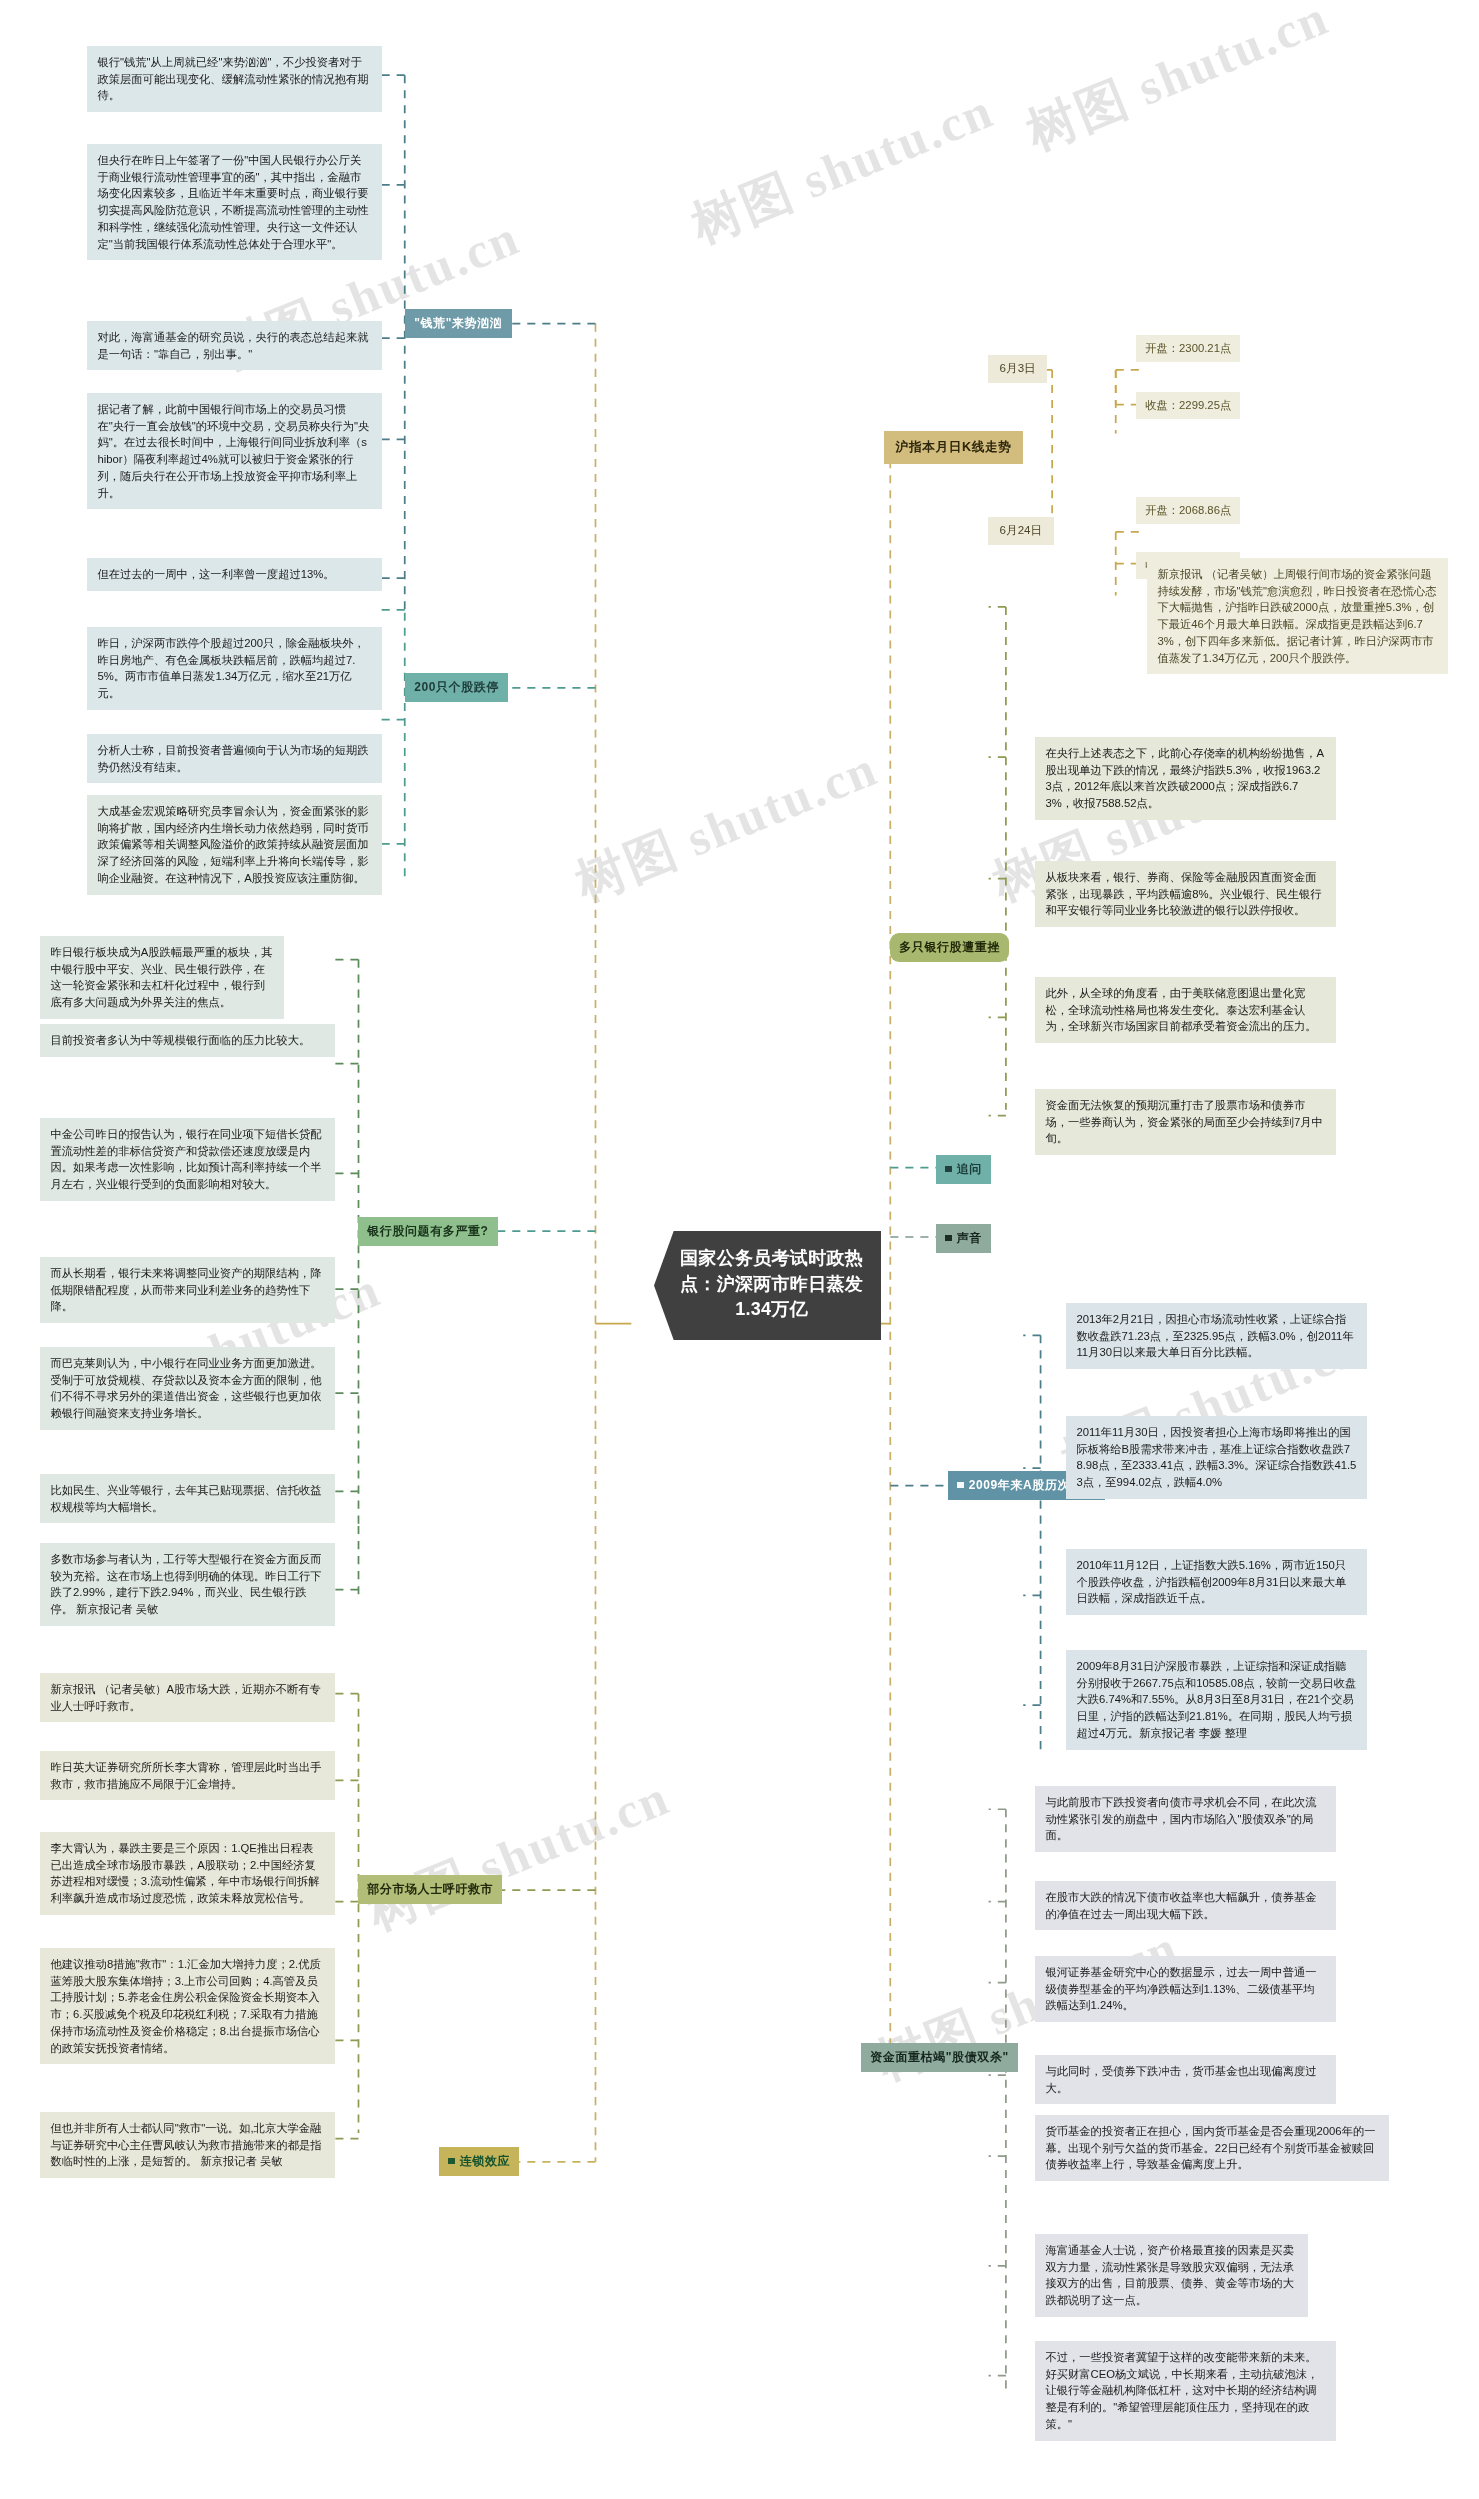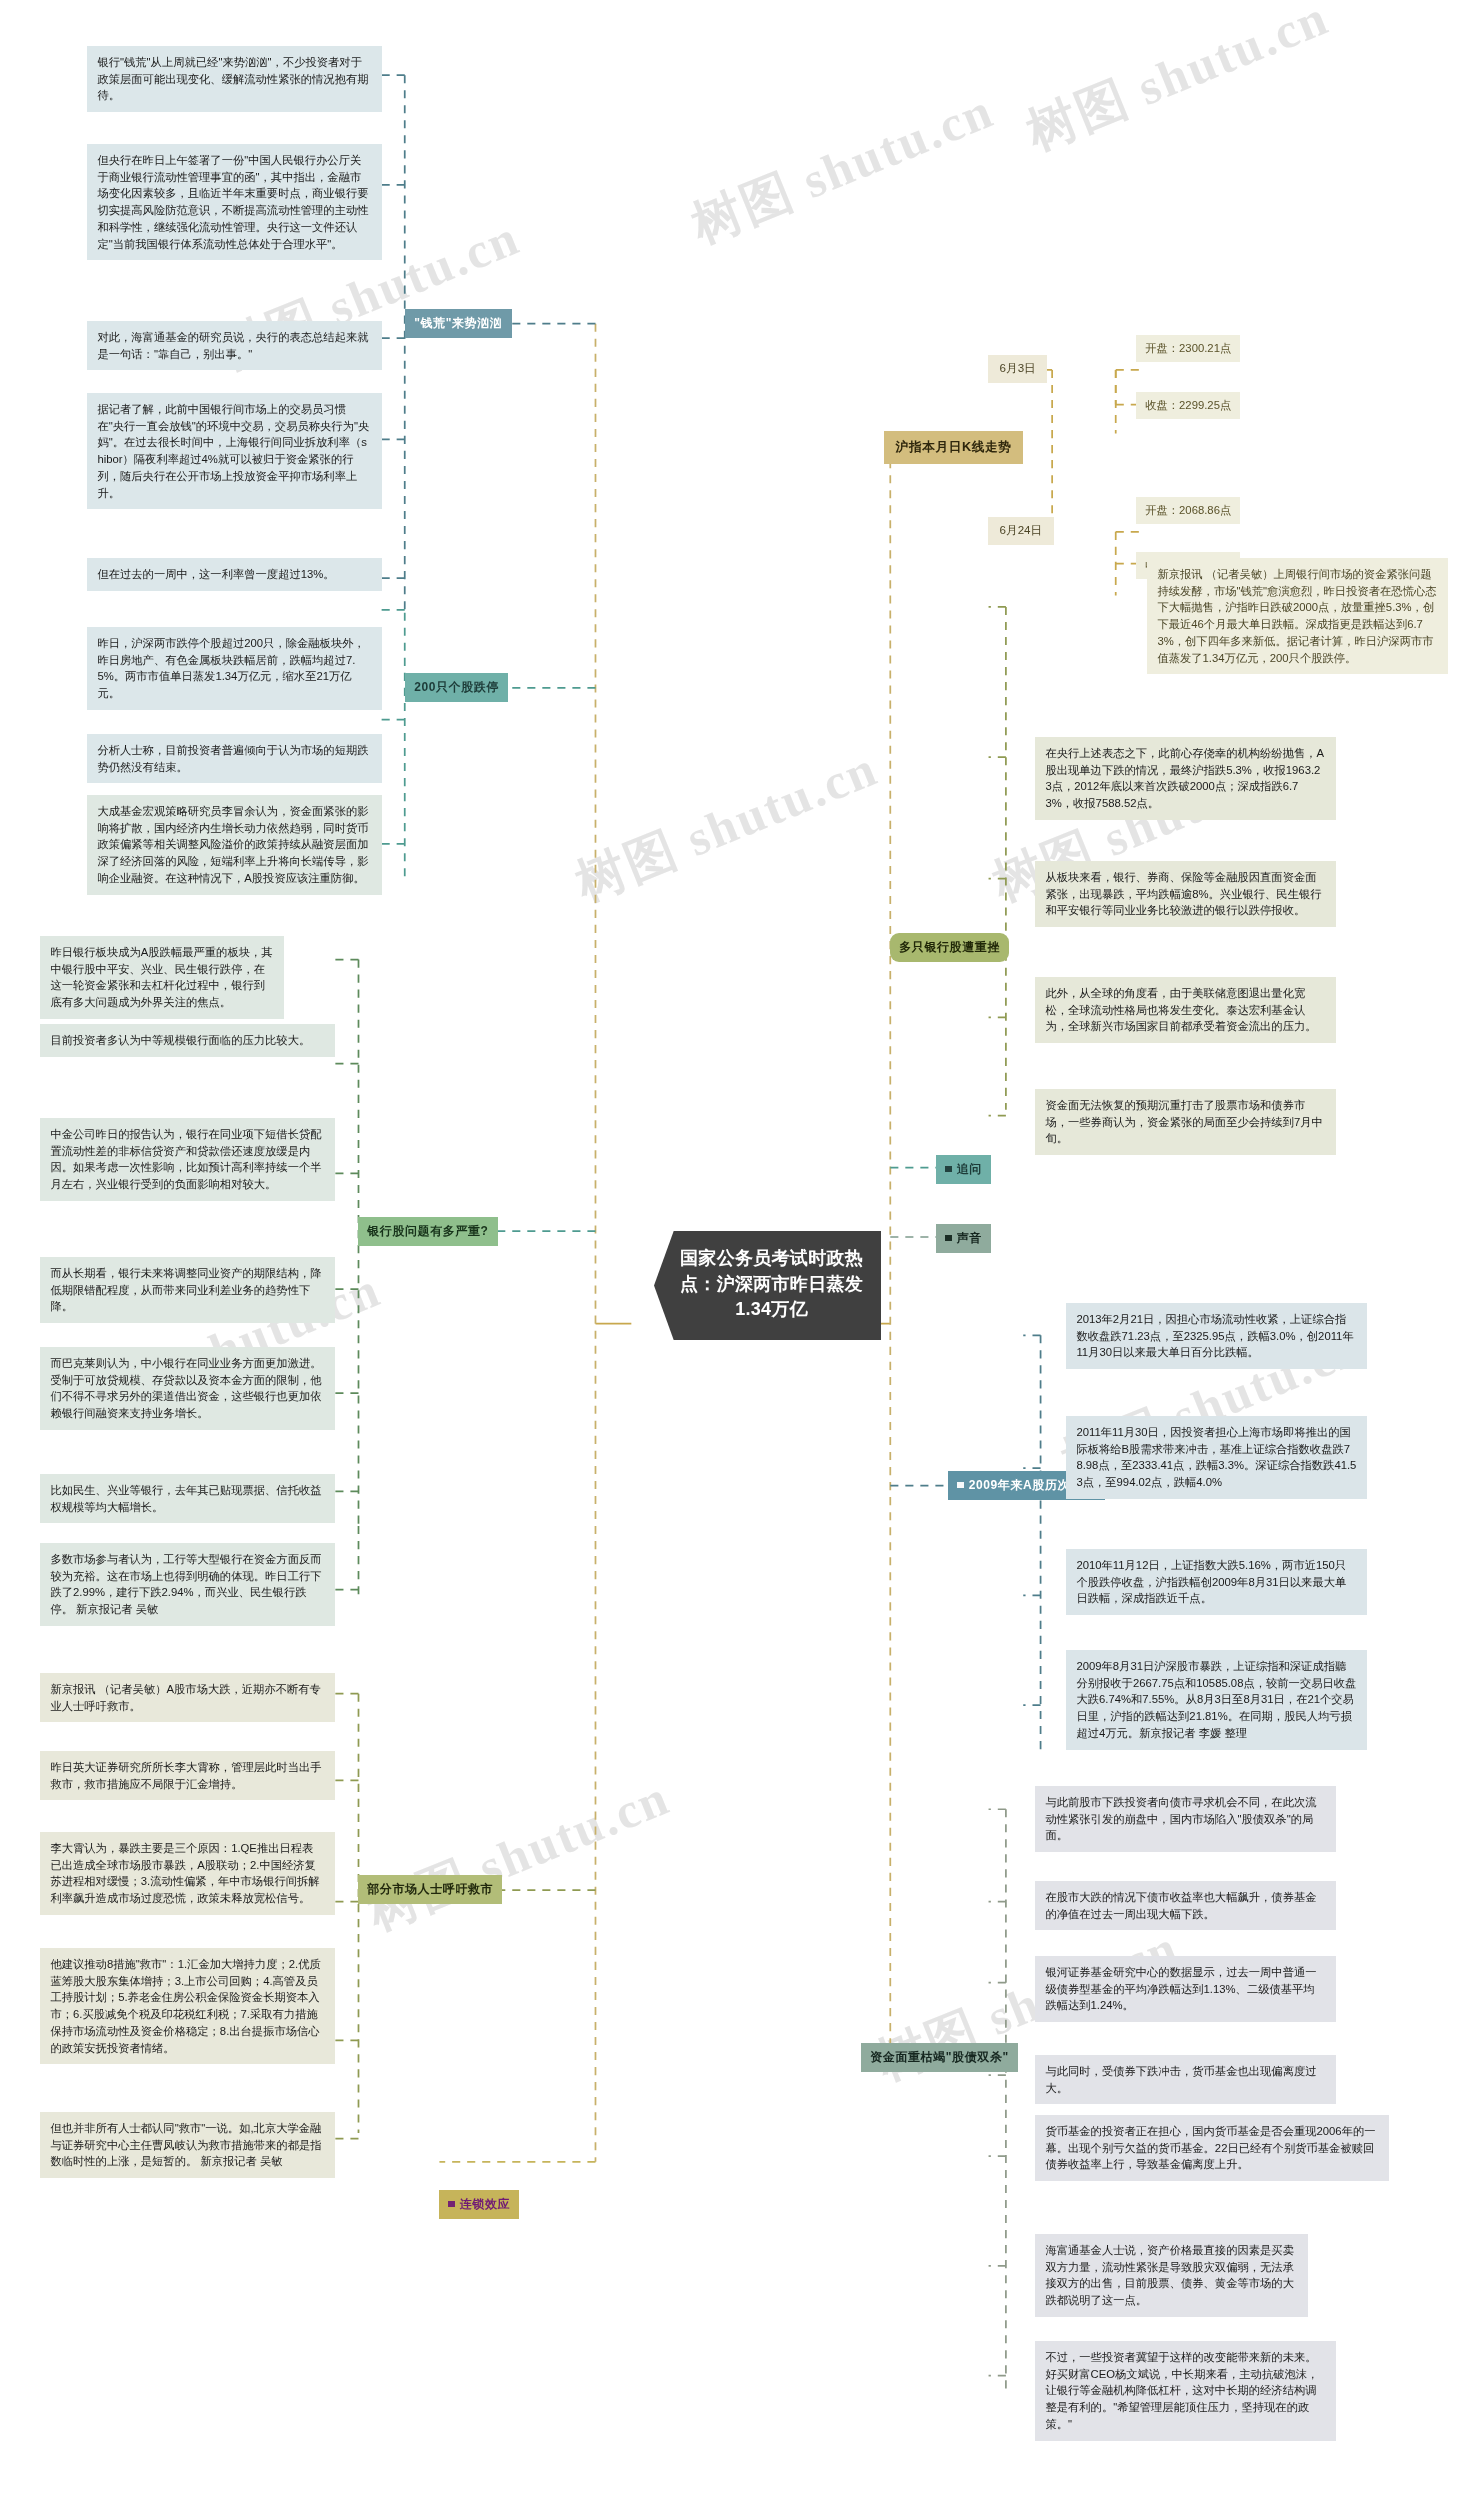--- a/index.html
+++ b/index.html
@@ -56,21 +56,21 @@
     white-space:nowrap;
     letter-spacing:0.6px;
   }
   .c-steel  { background:#6f9aa8; color:#ffffff; }
   .c-teal   { background:#6fb0a8; color:#1d3b38; }
   .c-green  { background:#8fbf8c; color:#17331a; }
   .c-olive  { background:#b2bd78; color:#22290d; }
   .c-gold   { background:#d3bd7e; color:#2e260c; }
   .c-steel2 { background:#5f93a5; color:#ffffff; }
   .c-sage2  { background:#a8b86e; color:#1f2607; }
-  .c-mustard{ background:#c6b45a; color:#701a75;margin-top:43px; }
+  .c-mustard{ background:#c6b45a; color:#14532d; }
   .c-stone  { background:#8fab9d; color:#15261f; }
 
   .chip .bullet {
     display:inline-block; width:6.4px; height:6.4px;
     background:currentColor; margin-right:5.2px;
     vertical-align:0.6px; opacity:.95;
   }
 
   
   .datenode {

